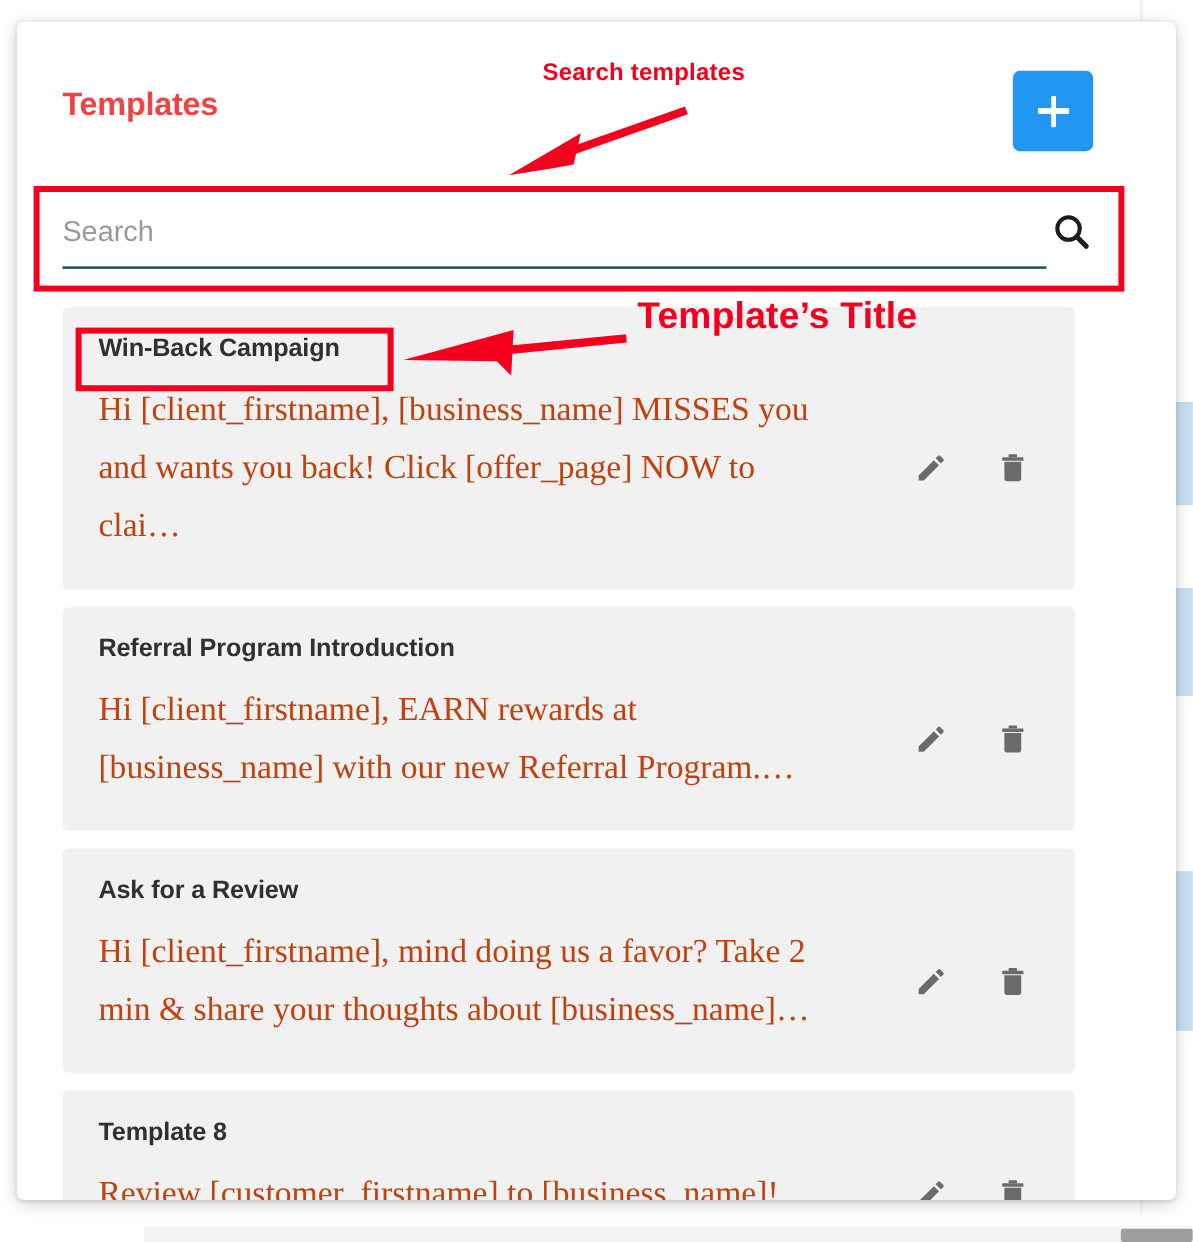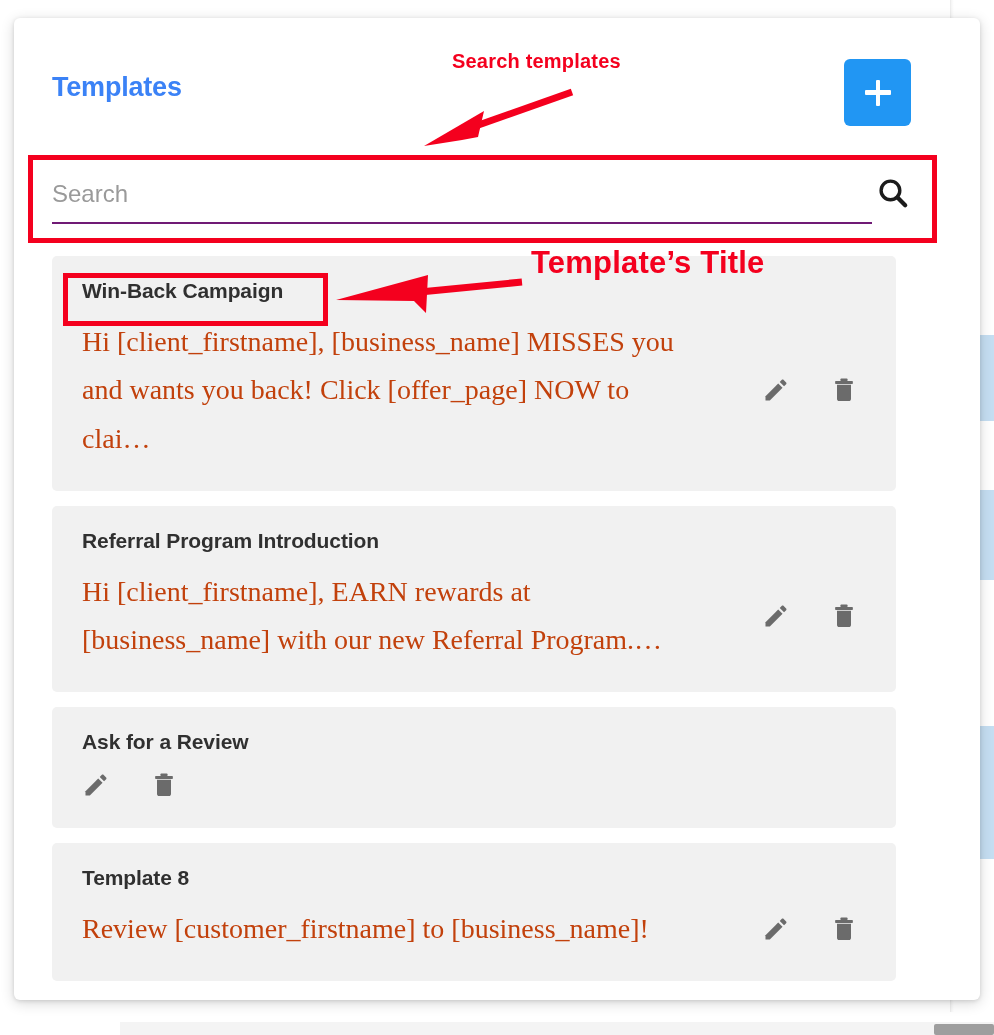--- a/index.html
+++ b/index.html
@@ -81,21 +81,21 @@
   .dialog-header {
     position: relative;
     height: 118px;
   }
   #page-title {
     position: absolute;
     left: 38px;
     top: 54px;
     font-size: 27px;
     font-weight: 700;
-    color: #3b82f6;
+    color: #ef4444;
     letter-spacing: -0.2px;
   }
   #add-button {
     position: absolute;
     left: 830px;
     top: 41px;
     width: 67px;
     height: 67px;
     background: #2196f3;
     border: none;
@@ -133,21 +133,21 @@
     width: 880px;
     height: 62px;
   }
   #search-input {
     position: absolute;
     left: 0;
     top: 0;
     width: 820px;
     height: 58px;
     border: none;
-    border-bottom: 2px solid #701a75;
+    border-bottom: 2px solid #14532d;
     outline: none;
     background: transparent;
     font-family: "Liberation Sans", sans-serif;
     font-size: 24px;
     color: #333333;
     padding: 0;
     box-sizing: border-box;
   }
   #search-input::placeholder {
     color: #9a9a9a;
@@ -303,20 +303,21 @@
               <rect x="4.4" y="4.3" width="15.2" height="2.5" rx="0.6" fill="#6b6b6b"></rect>
               <rect x="9" y="2.2" width="6" height="2.2" rx="0.6" fill="#6b6b6b"></rect>
             </svg>
           </div>
         </div>
       </div>
 
       <div class="template-card">
         <div class="template-title">Ask for a Review</div>
         <div class="card-body-row">
+          <div class="template-body">Hi [client_firstname], mind doing us a favor? Take 2 min &amp; share your thoughts about [business_name]…</div>
           <div class="card-actions">
             <svg class="action-icon" viewBox="0 0 24 24">
               <path d="M3 17.3V21h3.7L17.6 10.1l-3.7-3.7L3 17.3z" fill="#6b6b6b"></path>
               <path d="M20.7 7.0c0.4-0.4 0.4-1 0-1.4l-2.3-2.3c-0.4-0.4-1-0.4-1.4 0l-1.8 1.8 3.7 3.7 1.8-1.8z" fill="#6b6b6b"></path>
             </svg>
             <svg class="action-icon" viewBox="0 0 24 24">
               <path d="M6 7.5h12v12.2c0 1-0.8 1.8-1.8 1.8H7.8c-1 0-1.8-0.8-1.8-1.8V7.5z" fill="#6b6b6b"></path>
               <rect x="4.4" y="4.3" width="15.2" height="2.5" rx="0.6" fill="#6b6b6b"></rect>
               <rect x="9" y="2.2" width="6" height="2.2" rx="0.6" fill="#6b6b6b"></rect>
             </svg>

